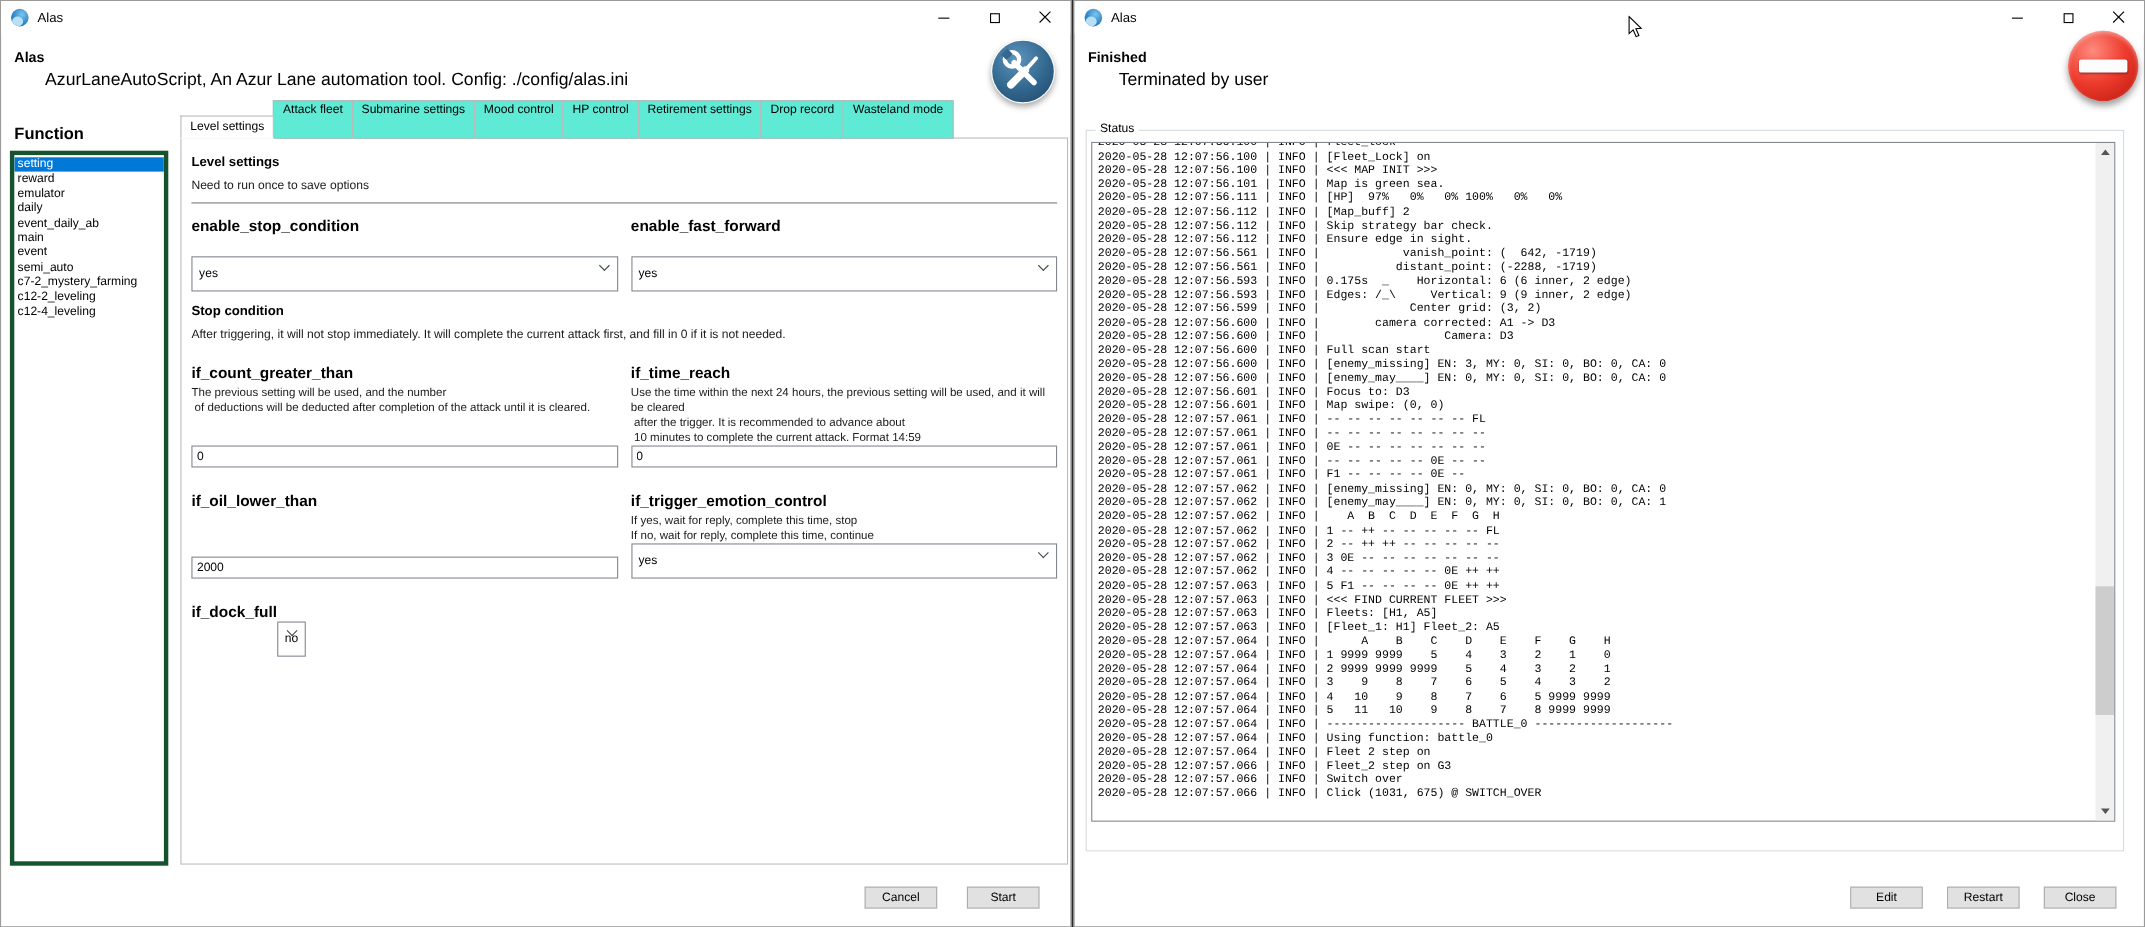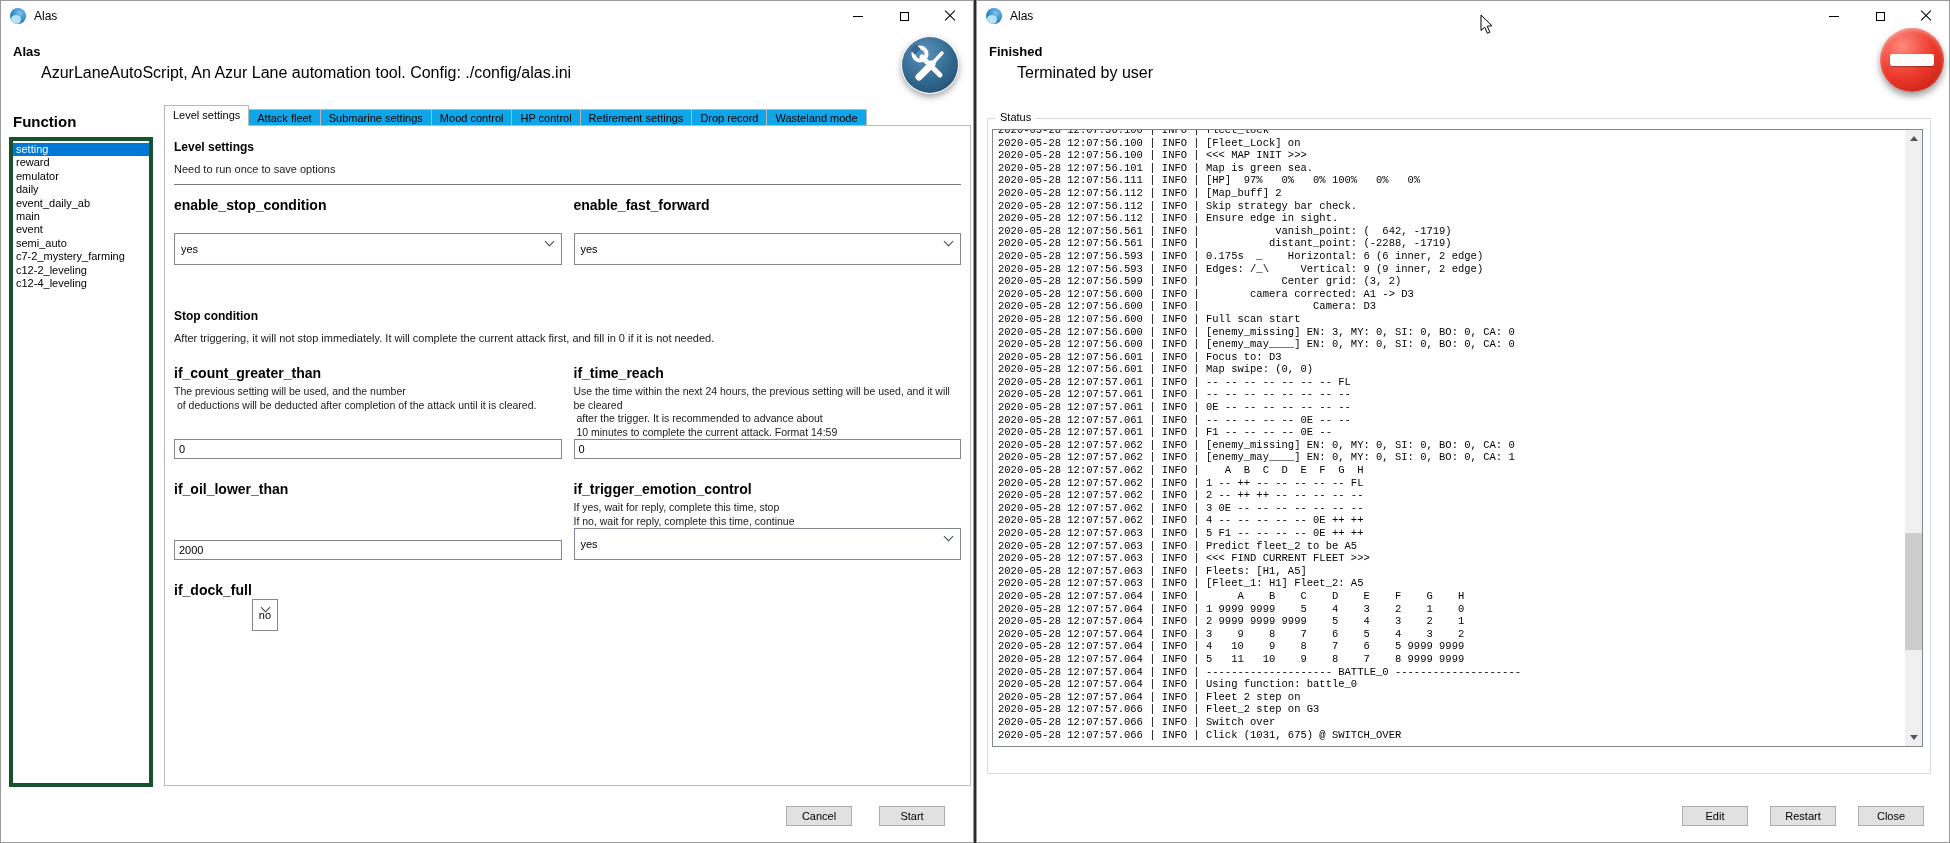--- a/index.html
+++ b/index.html
@@ -41,41 +41,41 @@
 
   
   .sidebar-label { position:absolute; left:12px; top:112px; font-size:15px; font-weight:bold; }
   .listbox { position:absolute; left:8px; top:136px; width:144px; height:650px; border:4px solid #14532d;
              background:#fff; overflow:hidden; padding-top:2px; }
   .list-item { height:13.4px; line-height:13.4px; padding-left:3px; font-size:11px; white-space:nowrap; }
   .list-item.selected { background:#0078d7; color:#fff; }
 
   
   .tabbar { position:absolute; left:163px; top:104px; height:21px; display:flex; align-items:flex-end; z-index:3; }
-  .tab { height:17px; line-height:17px; padding:0 8px; font-size:11px; background:#0ea5e9;
+  .tab { height:35px; line-height:17px; padding:0 8px; font-size:11px; background:#5eead4;
          border:1px solid #b9b9b9; margin-right:-1px; white-space:nowrap; }
   .tab.active { height:21px; line-height:19px; background:#fff; border-bottom:1px solid #fff; position:relative; z-index:2; }
   .pane { position:absolute; left:163px; top:124px; width:807px; height:661px; border:1px solid #bcbcbc;
           background:#fff; padding:14px 9px 0 9px; }
 
   .form-heading { font-size:12px; font-weight:bold; }
   .form-sub { font-size:11px; margin-top:9px; color:#1a1a1a; }
   .hr { height:1px; background:#7b7b7b; margin-top:9px; }
   .row { display:grid; grid-template-columns:1fr 1fr; column-gap:12px; }
   .cell { display:flex; flex-direction:column; }
   .flabel { font-size:14px; font-weight:bold; }
   .fhelp { font-size:10.5px; line-height:13.5px; white-space:pre-wrap; margin-top:4px; color:#1a1a1a; }
   .combo { height:20px; border:1px solid #828790; background:#fff; display:flex; align-items:center;
            padding:15px 6px; font-size:11px; position:relative; }
   .chev { width:7px; height:7px; border-right:1px solid #43474c; border-bottom:1px solid #43474c;
           transform:rotate(45deg); position:absolute; right:8px; top:4px; }
   .textbox { height:20px; border:1px solid #828790; font-size:11px; padding:0 4px; font-family:inherit;
              width:100%; background:#fff; }
   .row1 { margin-top:12px; } .row1 .combo { margin-top:20px; }
-  .mt { margin-top:44px; }
+  .mt { margin-top:10px; }
   .row2 { margin-top:21px; } .row2 .cell { min-height:91px; } .row2 .textbox { margin-top:auto; }
   .row3 { margin-top:22px; } .row3 .cell { min-height:61px; } .row3 .textbox, .row3 .combo { margin-top:auto; }
   .row4 { margin-top:22px; display:flex; flex-direction:row; } .row4 .combo { margin-top:17px; }
 
   
   .footer { position:absolute; bottom:16px; display:flex; }
   .left-footer  { right:28px; gap:27px;margin-top:44px; }
   .right-footer { right:25px; gap:22px; }
   .btn { min-width:66px; height:20px; background:#e1e1e1; border:1px solid #adadad; font-size:11px;
          font-family:inherit; color:#000; padding:0 12px; }
@@ -291,21 +291,20 @@
         <div class="log-line">2020-05-28 12:07:57.061 | INFO | -- -- -- -- -- 0E -- --</div>
         <div class="log-line">2020-05-28 12:07:57.061 | INFO | F1 -- -- -- -- 0E --</div>
         <div class="log-line">2020-05-28 12:07:57.062 | INFO | [enemy_missing] EN: 0, MY: 0, SI: 0, BO: 0, CA: 0</div>
         <div class="log-line">2020-05-28 12:07:57.062 | INFO | [enemy_may____] EN: 0, MY: 0, SI: 0, BO: 0, CA: 1</div>
         <div class="log-line">2020-05-28 12:07:57.062 | INFO |    A  B  C  D  E  F  G  H</div>
         <div class="log-line">2020-05-28 12:07:57.062 | INFO | 1 -- ++ -- -- -- -- -- FL</div>
         <div class="log-line">2020-05-28 12:07:57.062 | INFO | 2 -- ++ ++ -- -- -- -- --</div>
         <div class="log-line">2020-05-28 12:07:57.062 | INFO | 3 0E -- -- -- -- -- -- --</div>
         <div class="log-line">2020-05-28 12:07:57.062 | INFO | 4 -- -- -- -- -- 0E ++ ++</div>
         <div class="log-line">2020-05-28 12:07:57.063 | INFO | 5 F1 -- -- -- -- 0E ++ ++</div>
-        <div class="log-line">2020-05-28 12:07:57.063 | INFO | Predict fleet_2 to be A5</div>
         <div class="log-line">2020-05-28 12:07:57.063 | INFO | &lt;&lt;&lt; FIND CURRENT FLEET &gt;&gt;&gt;</div>
         <div class="log-line">2020-05-28 12:07:57.063 | INFO | Fleets: [H1, A5]</div>
         <div class="log-line">2020-05-28 12:07:57.063 | INFO | [Fleet_1: H1] Fleet_2: A5</div>
         <div class="log-line">2020-05-28 12:07:57.064 | INFO |      A    B    C    D    E    F    G    H</div>
         <div class="log-line">2020-05-28 12:07:57.064 | INFO | 1 9999 9999    5    4    3    2    1    0</div>
         <div class="log-line">2020-05-28 12:07:57.064 | INFO | 2 9999 9999 9999    5    4    3    2    1</div>
         <div class="log-line">2020-05-28 12:07:57.064 | INFO | 3    9    8    7    6    5    4    3    2</div>
         <div class="log-line">2020-05-28 12:07:57.064 | INFO | 4   10    9    8    7    6    5 9999 9999</div>
         <div class="log-line">2020-05-28 12:07:57.064 | INFO | 5   11   10    9    8    7    8 9999 9999</div>
         <div class="log-line">2020-05-28 12:07:57.064 | INFO | -------------------- BATTLE_0 --------------------</div>

